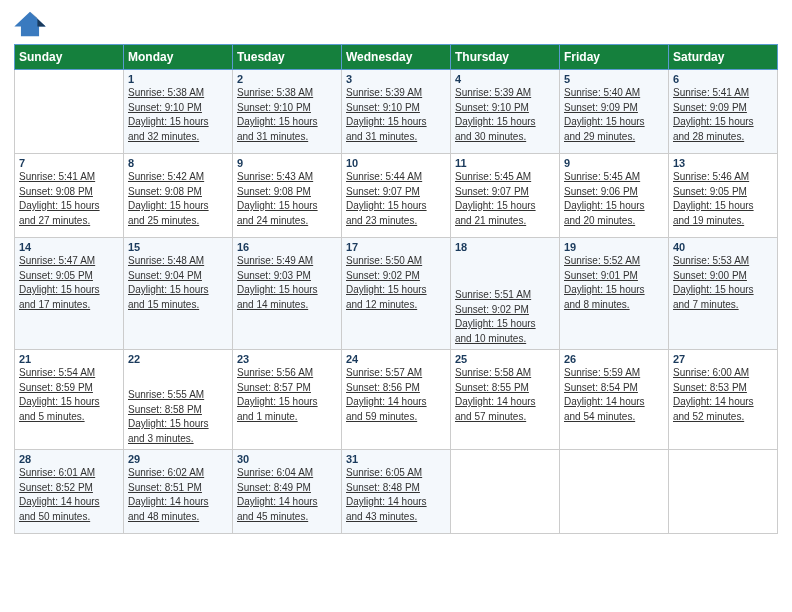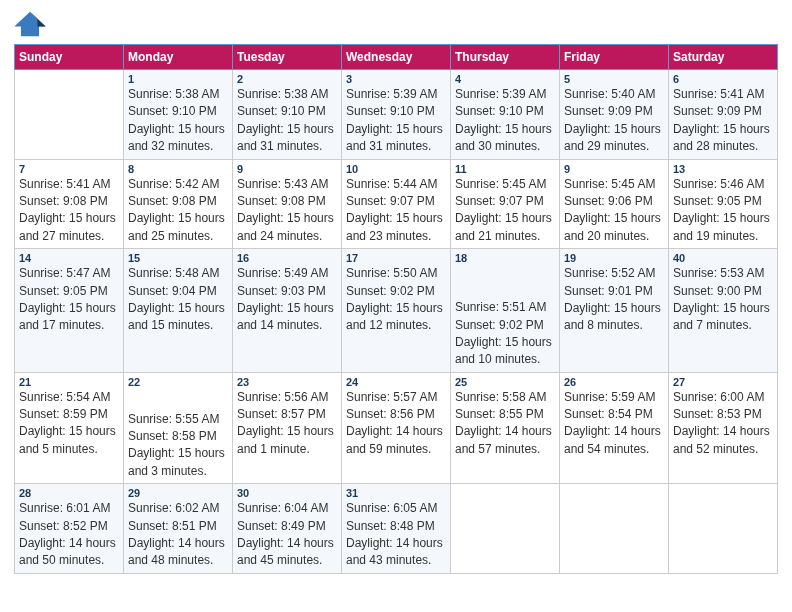--- a/index.html
+++ b/index.html
@@ -51,21 +51,21 @@
     .location {
       font-size: 14px;
       color: #444;
     }
     table {
       width: 100%;
       border-collapse: collapse;
       table-layout: fixed;
     }
     thead tr th {
-      background: #be185d;
+      background: #15803d;
       color: #fff;
       font-size: 12px;
       font-weight: bold;
       padding: 5px 4px;
       text-align: left;
       border: 1px solid #5a9ad0;
     }
     tbody tr td {
       vertical-align: top;
       border: 1px solid #ccc;
@@ -79,23 +79,24 @@
       background: #f4f8fc;
     }
     .day-num {
       font-size: 11px;
       font-weight: bold;
       color: #1a3a5c;
       display: block;
       margin-bottom: 1px;
     }
     .day-info {
-      font-size: 12px;
+      font-size: 10px;
       color: #333;
       line-height: 1.45;
+      text-decoration: underline;
     }
     .empty-cell {
       background: #fff !important;
     }
   </style>
 </head>
 <body>
 
 <div class="container">
   <div class="header">

